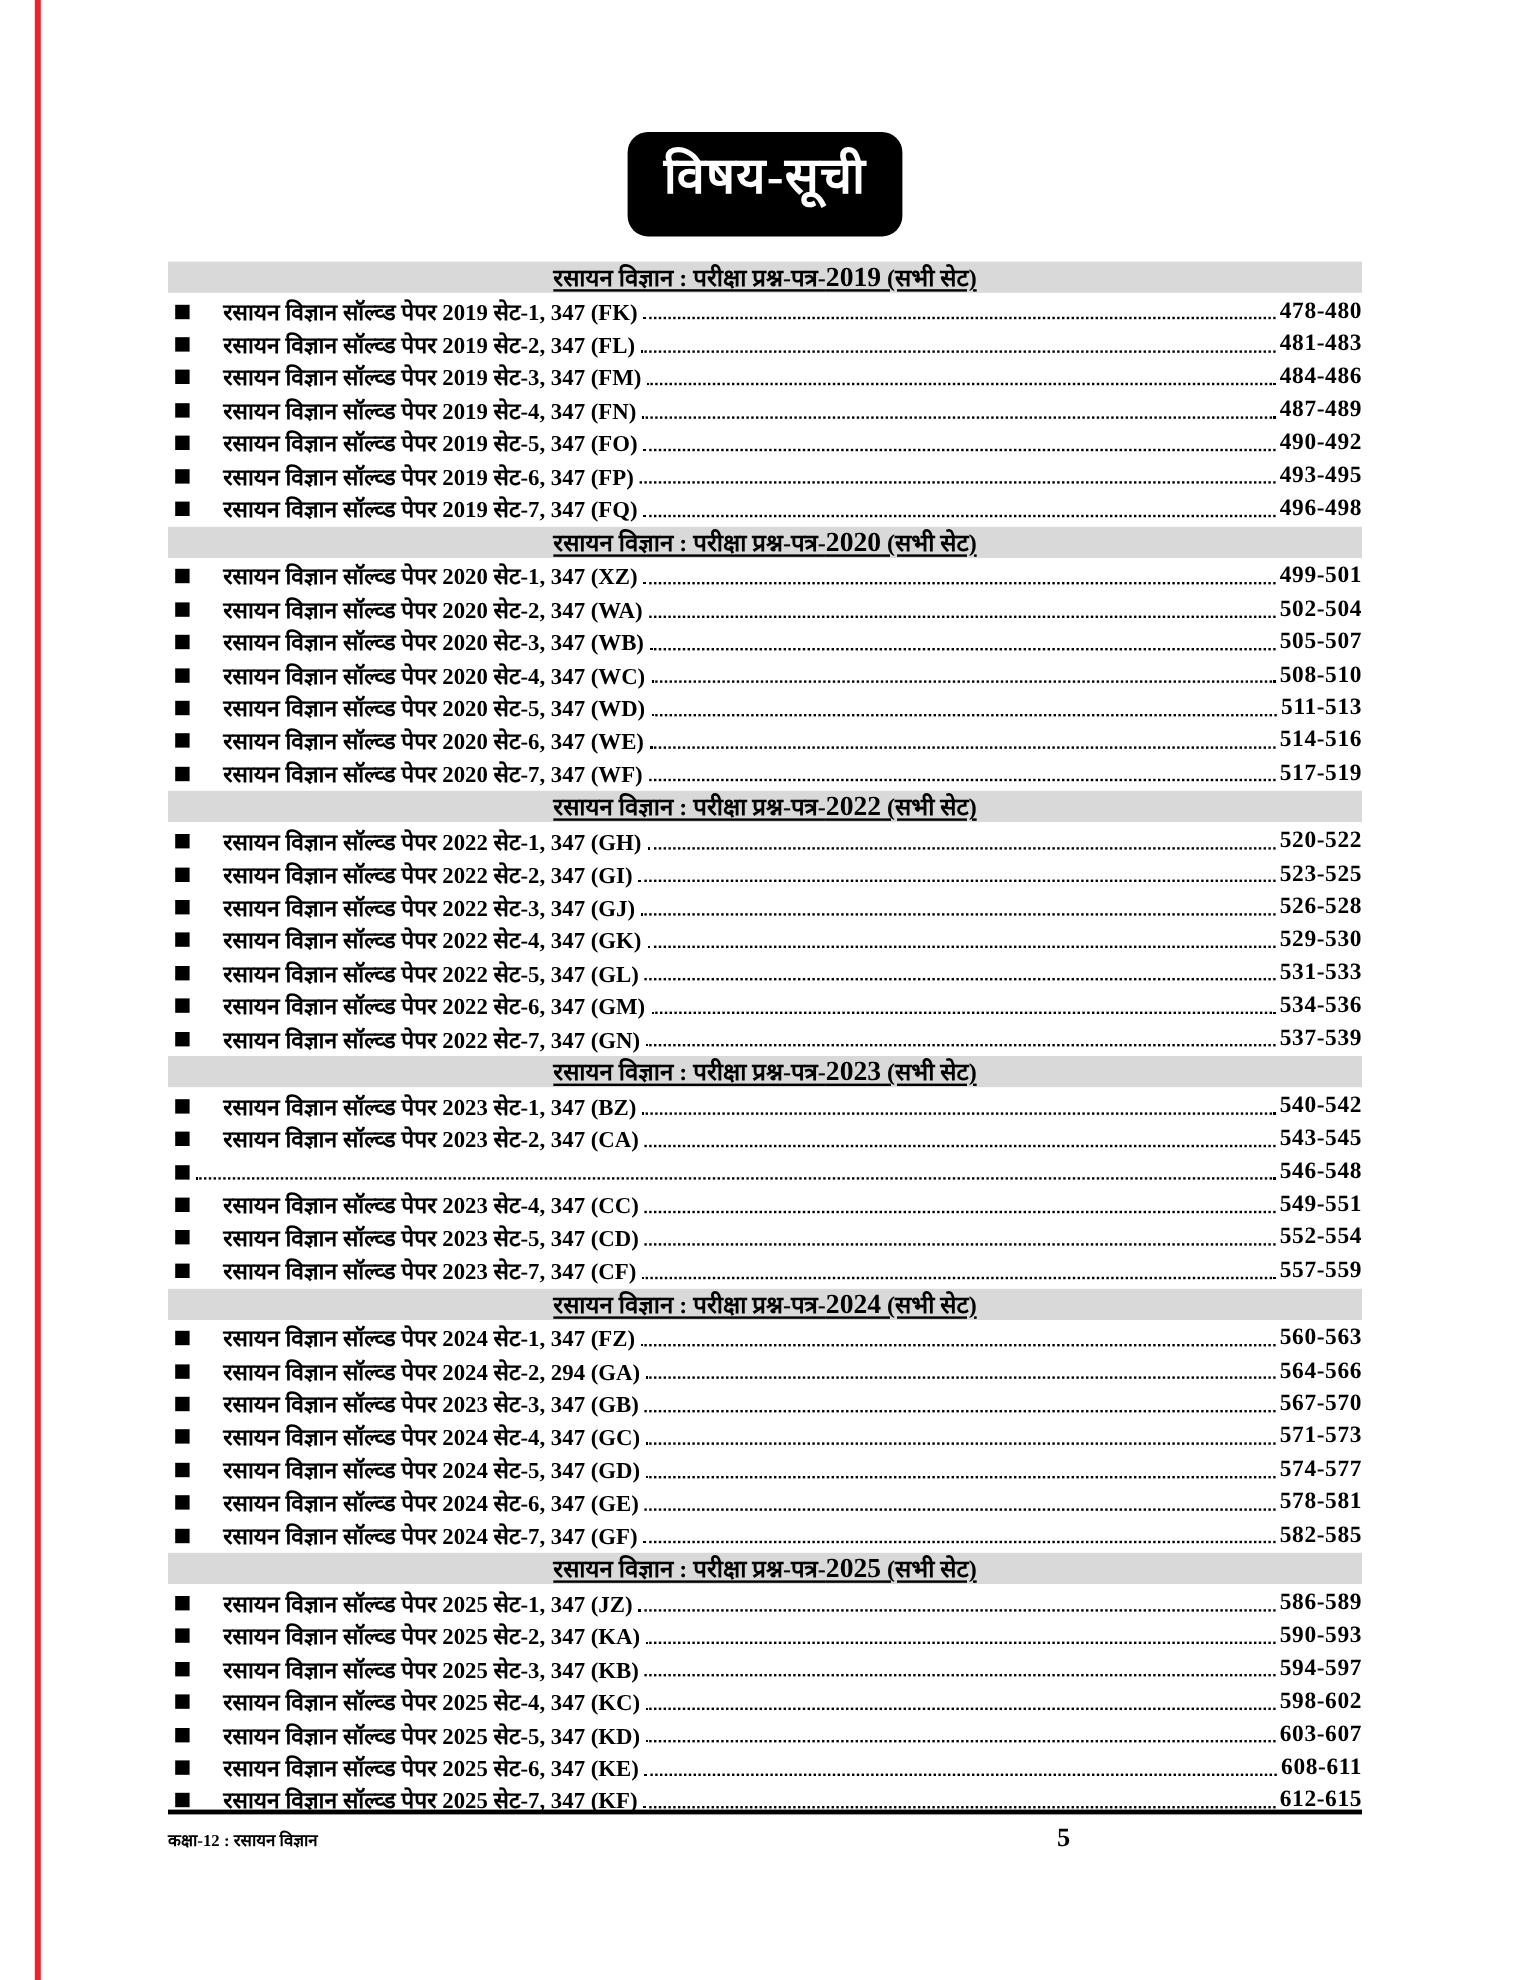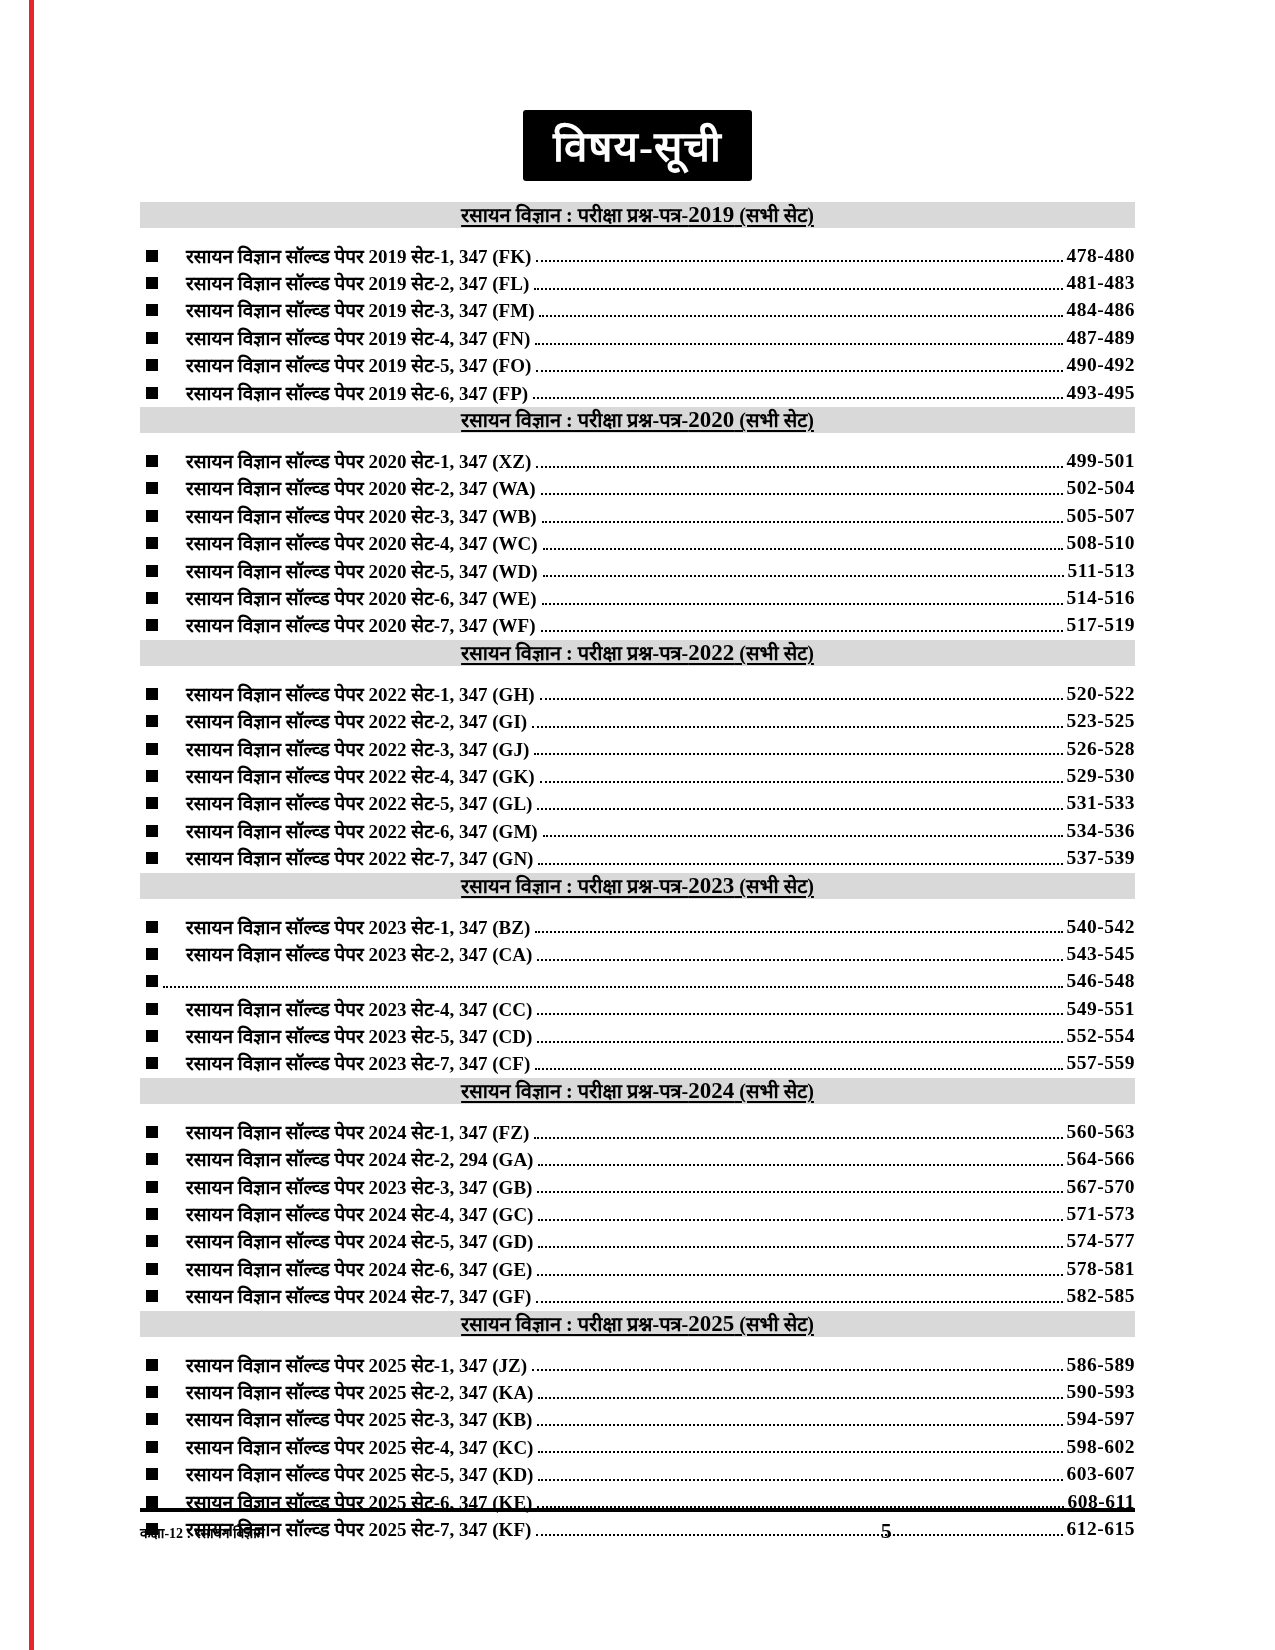--- a/index.html
+++ b/index.html
@@ -25,37 +25,37 @@
   .title-wrap {
     padding-top: 110px;
     width: 995px;
     margin-left: 140px;
     display: flex;
     justify-content: center;
   }
   .title-banner {
     background: #000000;
     color: #ffffff;
-    border-radius: 3px;
-    padding: 6px 30px 8px 30px;
+    border-radius: 17px;
+    padding: 6px 30px 24px 30px;
     font-size: 42px;
     font-weight: bold;
     letter-spacing: 1px;
   }
   .toc {
     width: 995px;
     margin-left: 140px;
     margin-top: 21px;
   }
   .section-header {
     background: #d9d9d9;
     height: 26px;
     line-height: 26px;
     text-align: center;
-    margin: 1px 0 14px 0;
+    margin: 1px 0 2px 0;
   }
   .section-heading-text {
     font-weight: bold;
     font-size: 20px;
     text-decoration: underline;
     text-underline-offset: 3px;
   }
   .section-heading-text .year {
     font-size: 23px;
     font-family: "Liberation Serif", "DejaVu Serif", serif;
@@ -156,20 +156,26 @@
     <span class="pages">490-492</span>
   </div>
 
   <div class="row">
     <span class="bullet"></span>
     <span class="label">रसायन विज्ञान सॉल्व्ड पेपर 2019 सेट-6, 347 (FP)</span>
     <span class="dots"></span>
     <span class="pages">493-495</span>
   </div>
 
+  <div class="row">
+    <span class="bullet"></span>
+    <span class="label">रसायन विज्ञान सॉल्व्ड पेपर 2019 सेट-7, 347 (FQ)</span>
+    <span class="dots"></span>
+    <span class="pages">496-498</span>
+  </div>
 </div>
   </div>
 
   <div class="section">
     <div class="section-header">
       <span class="section-heading-text"><span>रसायन विज्ञान : परीक्षा प्रश्न-पत्र-</span><span class="year">2020</span><span> (सभी सेट)</span></span>
     </div>
     <div class="section-body">
   <div class="row">
     <span class="bullet"></span>

